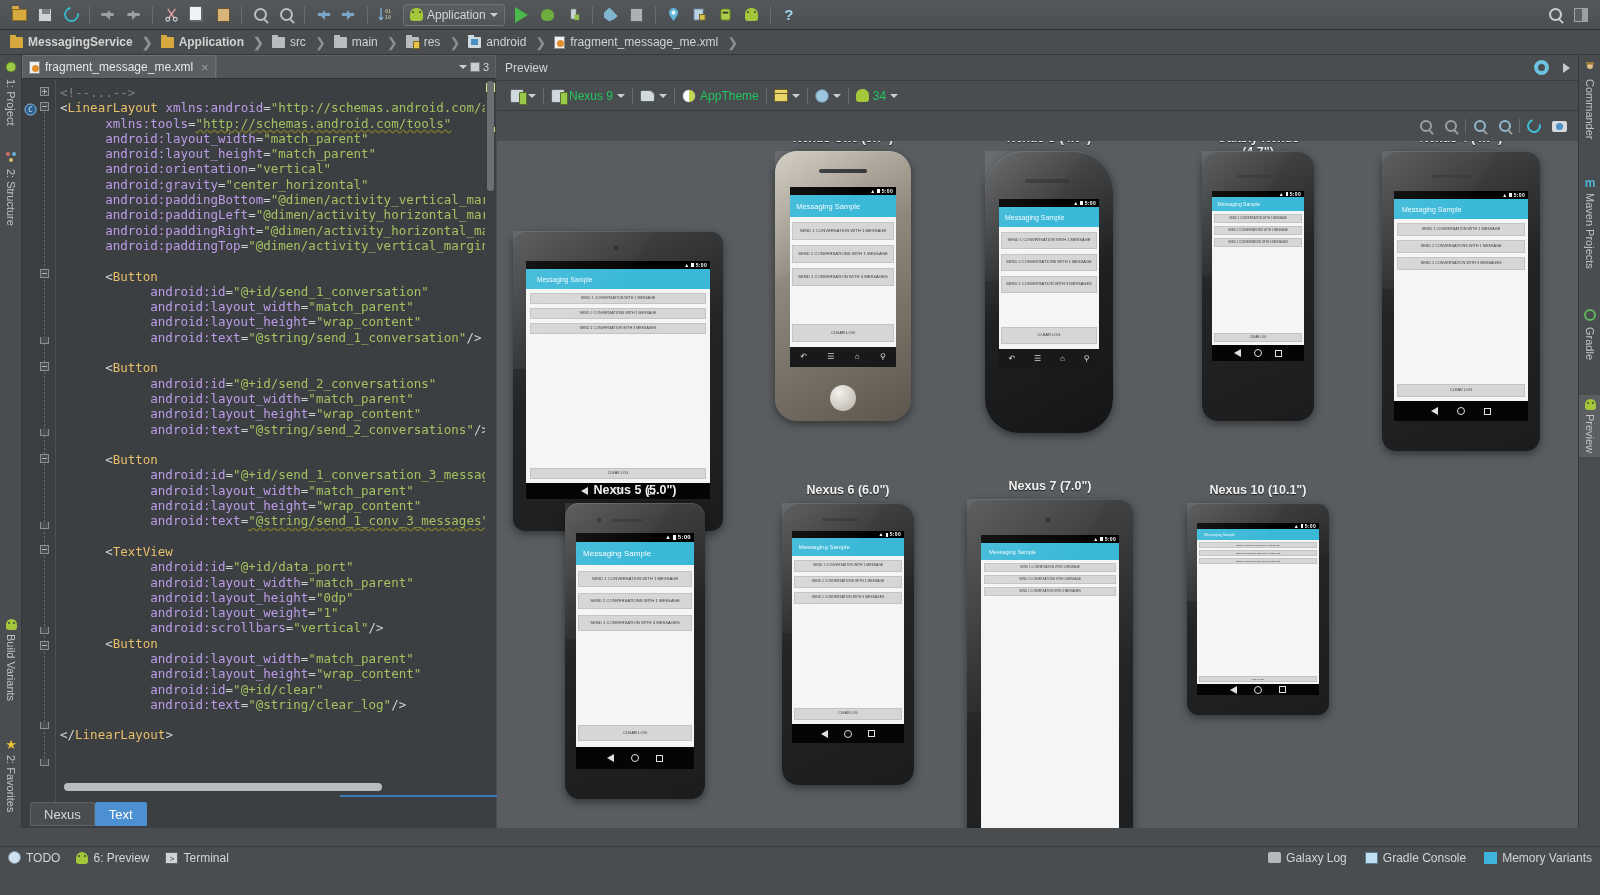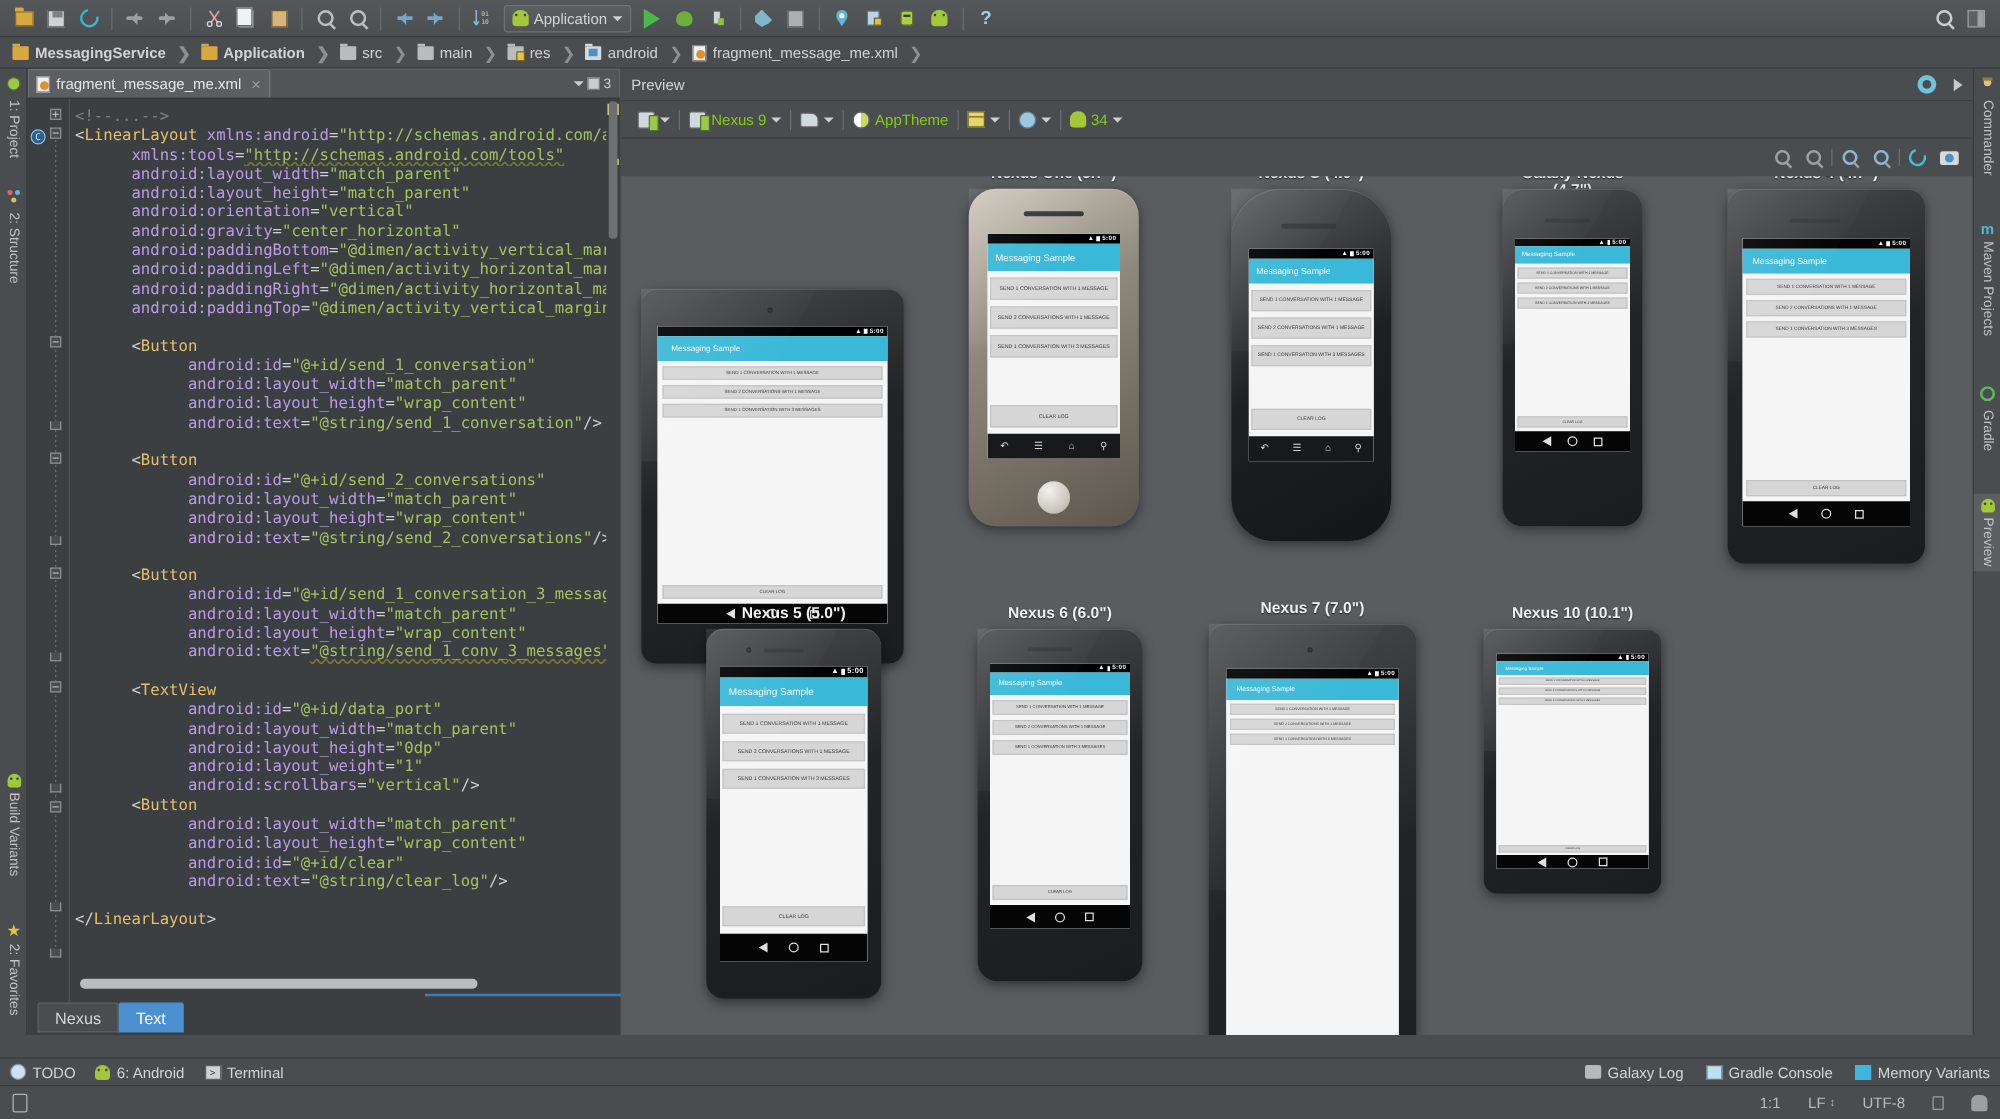--- a/index.html
+++ b/index.html
@@ -162,21 +162,21 @@
 
   
   .preview-pane { position:absolute; left:497px; top:55px; width:1081px; height:773px; background:#4a4d4f; }
   .pv-header { position:absolute; left:0; top:0; width:1081px; height:26px; background:#4a4d4f; border-bottom:1px solid #3a3d3f; display:flex; align-items:center; padding:0 8px; }
   .pv-title { font-size:12px; color:#d4d4d4; }
   .pv-gear { width:15px;height:15px;border-radius:50%;background:#6fc2e0; position:relative;}
   .pv-gear:after{content:'';position:absolute;left:4px;top:4px;width:7px;height:7px;background:#4a4d4f;border-radius:50%;}
   .pv-minimize { width:0;height:0;border-top:5px solid transparent;border-bottom:5px solid transparent;border-left:7px solid #c6cacd; }
 
   .pv-toolbar { position:absolute; left:0; top:26px; width:1081px; height:30px; background:#4a4d4f; border-bottom:1px solid #3a3d3f; display:flex; align-items:center; padding-left:6px; }
-  .pv-item { display:flex; align-items:center; gap:4px; padding:0 7px; height:24px; color:#84cc16; font-size:12px; }
+  .pv-item { display:flex; align-items:center; gap:4px; padding:0 7px; height:24px; color:#22c55e; font-size:12px; }
   .pv-sep { width:1px;height:16px;background:#6a6d6f; }
   .ic-device{width:14px;height:14px;background:#cfd9de;border:1px solid #5f6265;border-radius:2px;position:relative;}
   .ic-device:after{content:'';position:absolute;right:-4px;top:2px;width:6px;height:11px;background:#9ac84a;border:1px solid #55702a;border-radius:1px;}
   .ic-orient{width:15px;height:12px;background:#cfd9de;border:1px solid #5f6265;border-radius:2px 6px 2px 2px;}
   .ic-theme{width:14px;height:14px;border-radius:50%;background:linear-gradient(90deg,#ffffff 50%, #c7d95a 50%);border:1px solid #5f6265;}
   .ic-cfg{width:14px;height:13px;background:#e9d46a;border:1px solid #6d6226;}
   .ic-cfg:after{content:'';position:absolute;left:0;top:3px;width:100%;height:1px;background:#6d6226;}
   .ic-globe{width:14px;height:14px;border-radius:50%;background:#9cc7e0;border:1px solid #5f7a8c;}
   .ic-api{width:13px;height:13px;background:#a4c639;border-radius:6px 6px 3px 3px;}
 
@@ -839,21 +839,21 @@
       </div>
   </div>
 
   <div class="statusline">
     <div class="sl-item">
       <span class="ic-todo"></span>
       <span>TODO</span>
     </div>
     <div class="sl-item">
       <span class="ic ic-droid" style="width:12px;height:12px;"></span>
-      <span>6: Android</span>
+      <span>6: Preview</span>
     </div>
     <div class="sl-item">
       <span class="ic-term">&gt;</span>
       <span>Terminal</span>
     </div>
     <div class="sl-right">
       <div class="sl-item">
         <span class="ic-evt"></span>
         <span>Galaxy Log</span>
       </div>
@@ -861,27 +861,14 @@
         <span class="ic-grd"></span>
         <span>Gradle Console</span>
       </div>
       <div class="sl-item">
         <span class="ic-mem"></span>
         <span>Memory Variants</span>
       </div>
     </div>
   </div>
 
-  <div class="bottomline">
-    <span class="ic-phone-sm"></span>
-    <div class="bl-right">
-      <span>1:1</span>
-      <span style="display:flex;align-items:center;gap:3px;">
-        <span>LF</span>
-        <span style="font-size:9px;line-height:9px;">↕</span>
-      </span>
-      <span>UTF-8</span>
-      <span class="ic-lock"></span>
-      <span class="ic-hat"></span>
-    </div>
-  </div>
 
 </div>
 
 </body></html>

